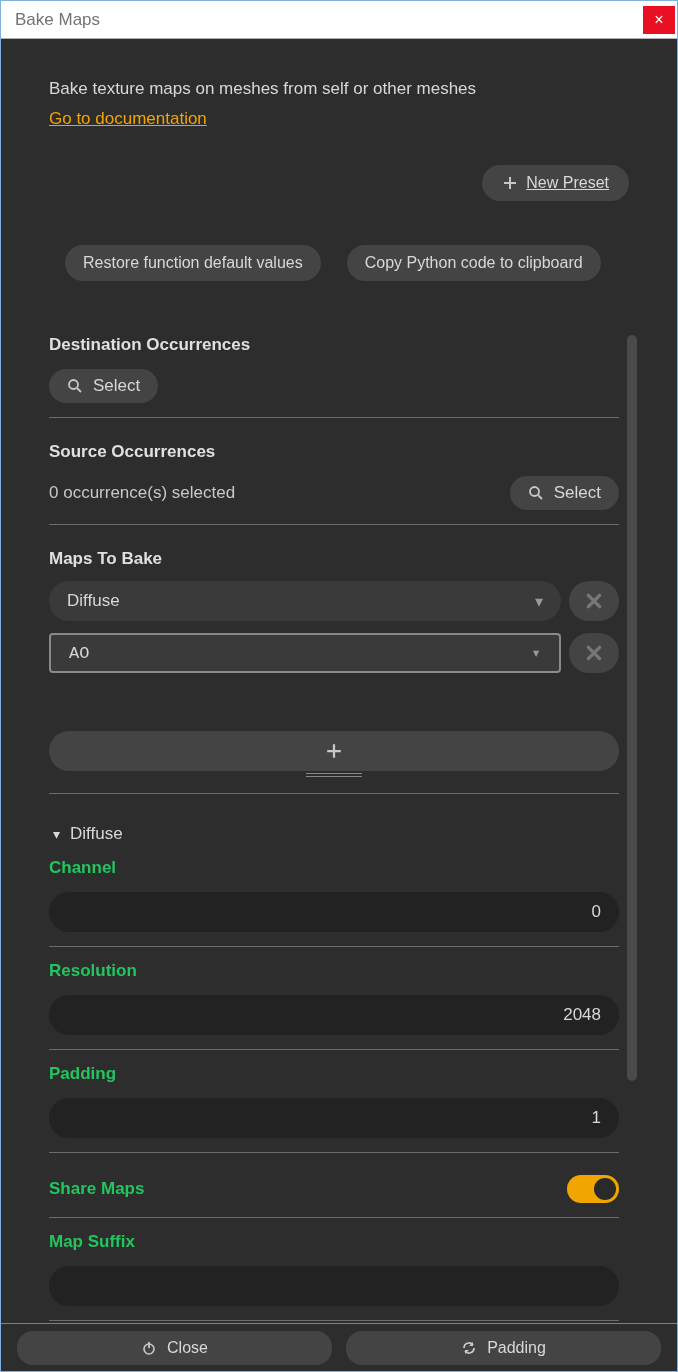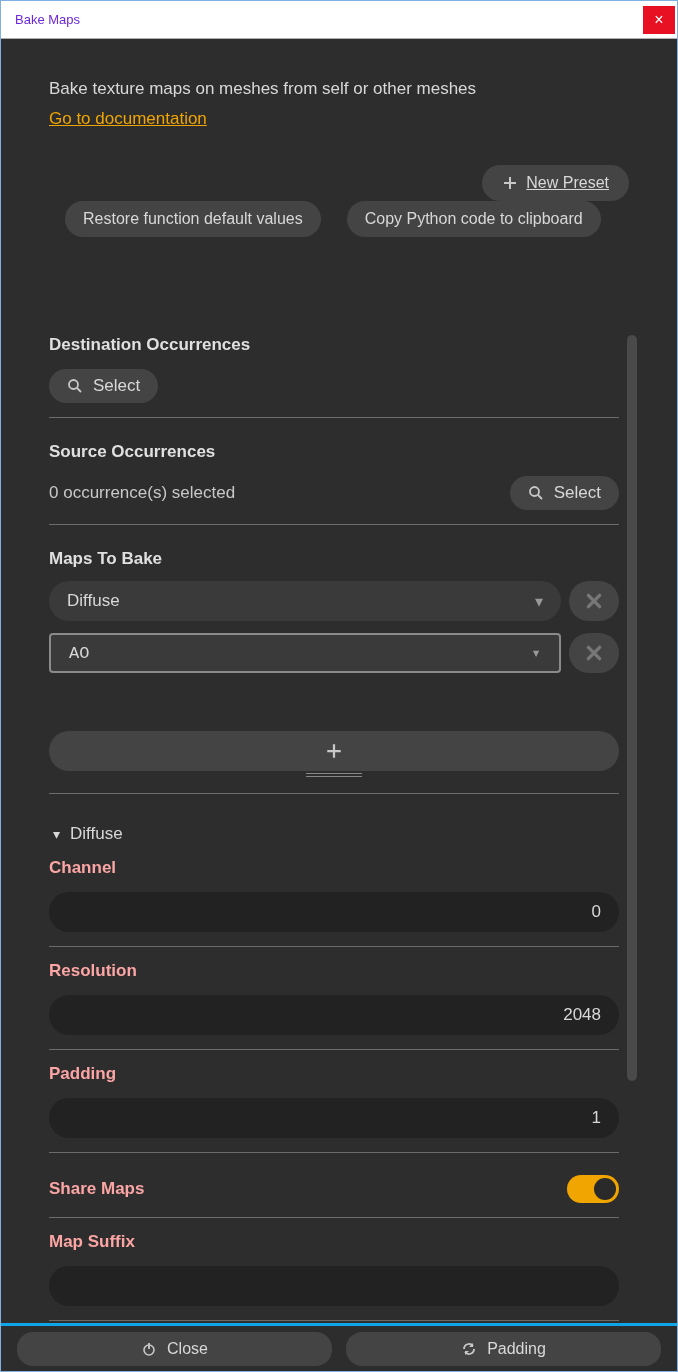--- a/index.html
+++ b/index.html
@@ -1,34 +1,34 @@
 <!DOCTYPE html>
 <html><head>
 <meta charset="utf-8">
 <style>
   * { box-sizing: border-box; margin: 0; padding: 0; }
   html, body { width: 678px; height: 1372px; overflow: hidden; font-family: "Segoe UI", Arial, sans-serif; }
   body { background: #2d2d2d; border: 1px solid #7fb0e0; position: relative; }
 
   
   .titlebar { height: 38px; background: #ffffff; display: flex; align-items: center; justify-content: space-between; padding-left: 14px; border-bottom: 1px solid #b0b0b0; }
-  .titlebar .title { color: #6d28d9; font-size: 13px; }
+  .titlebar .title { color: #737373; font-size: 17px; }
   .titlebar .close { width: 32px; height: 28px; background: #e81123; color: #fff; display: flex; align-items: center; justify-content: center; font-size: 16px; margin-right: 2px; }
 
   
   .content { position: absolute; left: 0; right: 0; top: 38px; bottom: 48px; background: #2d2d2d; color: #d8d8d8; padding: 26px 48px 0 48px; }
 
   .desc { font-size: 17px; color: #d8d8d8; margin-top: 14px; }
   .link { color: #f0a500; text-decoration: underline; font-size: 17px; display: inline-block; margin-top: 10px; }
 
   .preset-row { display: flex; justify-content: flex-end; margin-top: 36px; text-decoration: underline; }
   .pill { background: #444444; color: #d8d8d8; border-radius: 18px; height: 36px; padding: 0 20px; display: inline-flex; align-items: center; font-size: 16px; justify-content:center; gap:8px;}
   .pill svg { flex-shrink:0; }
 
-  .btn-row { display: flex; gap: 26px; justify-content: flex-start; margin-left: 16px;}
+  .btn-row { display: flex; gap: 26px; margin-top: 44px; justify-content: flex-start; margin-left: 16px;}
   .btn-row .pill { padding: 0 18px; }
 
   .scroll-region { position: absolute; left:48px; right:32px; top:296px; bottom:0; overflow:hidden; }
   .inner { padding-right: 26px; }
 
   .section-h { font-size: 17px; font-weight: 600; color: #e0e0e0; margin-top: 24px; }
   .section-h.first { margin-top: 0; }
 
   .occ-row { display:flex; align-items:center; justify-content:space-between; margin-top:14px; }
   .occ-text { font-size:17px; color:#c8c8c8; }
@@ -44,34 +44,34 @@
   .rm-btn.active { border:0; background:#444;}
 
   .add-row { margin-top:58px; height:40px; background:#444; border-radius:20px; display:flex; align-items:center; justify-content:center; position:relative;}
   .add-grip { position:absolute; bottom:-6px; left:50%; transform:translateX(-50%); width:56px; height:6px; }
   .add-grip::before,.add-grip::after{content:"";display:block;height:1px;background:#888;margin-top:2px;}
 
   .adv-row { display:flex; align-items:center; gap:10px; margin-top:30px; margin-left:4px;}
   .adv-row .chev { color:#d8d8d8; font-size:14px;}
   .adv-row .adv-label{ font-size:17px; color:#d8d8d8;}
 
-  .field-h { font-size:17px; font-weight:600; color:#fca5a5; margin-top:14px;}
+  .field-h { font-size:17px; font-weight:600; color:#22c55e; margin-top:14px;}
   .num-input { margin-top:14px; height:40px; background:#222; border-radius:20px; display:flex; align-items:center; justify-content:flex-end; padding:0 18px; color:#d8d8d8; font-size:17px;}
   .text-input { margin-top:14px; height:40px; background:#222; border-radius:20px; }
 
   .share-row { display:flex; align-items:center; justify-content:space-between; margin-top:22px;}
   .toggle { width:52px; height:28px; background:#f0a500; border-radius:14px; position:relative;}
   .toggle .knob{ width:22px; height:22px; background:#2a2a2a; border-radius:50%; position:absolute; right:3px; top:3px;}
 
   .scrollbar { position:absolute; right:8px; top:0; width:10px; bottom:32px; }
   .sb-track { position:absolute; inset:0; background:transparent;}
   .sb-thumb { position:absolute; left:0; right:0; top:0; height:78%; background:#4a4a4a; border-radius:5px;}
 
   
-  .bottombar { position:absolute; left:0; right:0; bottom:0; height:48px; background:#2d2d2d; display:flex; align-items:center; gap:14px; padding:0 16px; border-top:3px solid #0ea5e9;}
+  .bottombar { position:absolute; left:0; right:0; bottom:0; height:48px; background:#2d2d2d; display:flex; align-items:center; gap:14px; padding:0 16px; border-top:1px solid #0ea5e9;}
   .big-pill { flex:1; height:34px; background:#444; border-radius:16px; display:flex; align-items:center; justify-content:center; gap:10px; color:#d8d8d8; font-size:16px;}
 
   svg { display:block; }
 </style>
 </head>
 <body>
 
 <div class="titlebar">
   <div class="title">Bake Maps</div>
   <div class="close">

